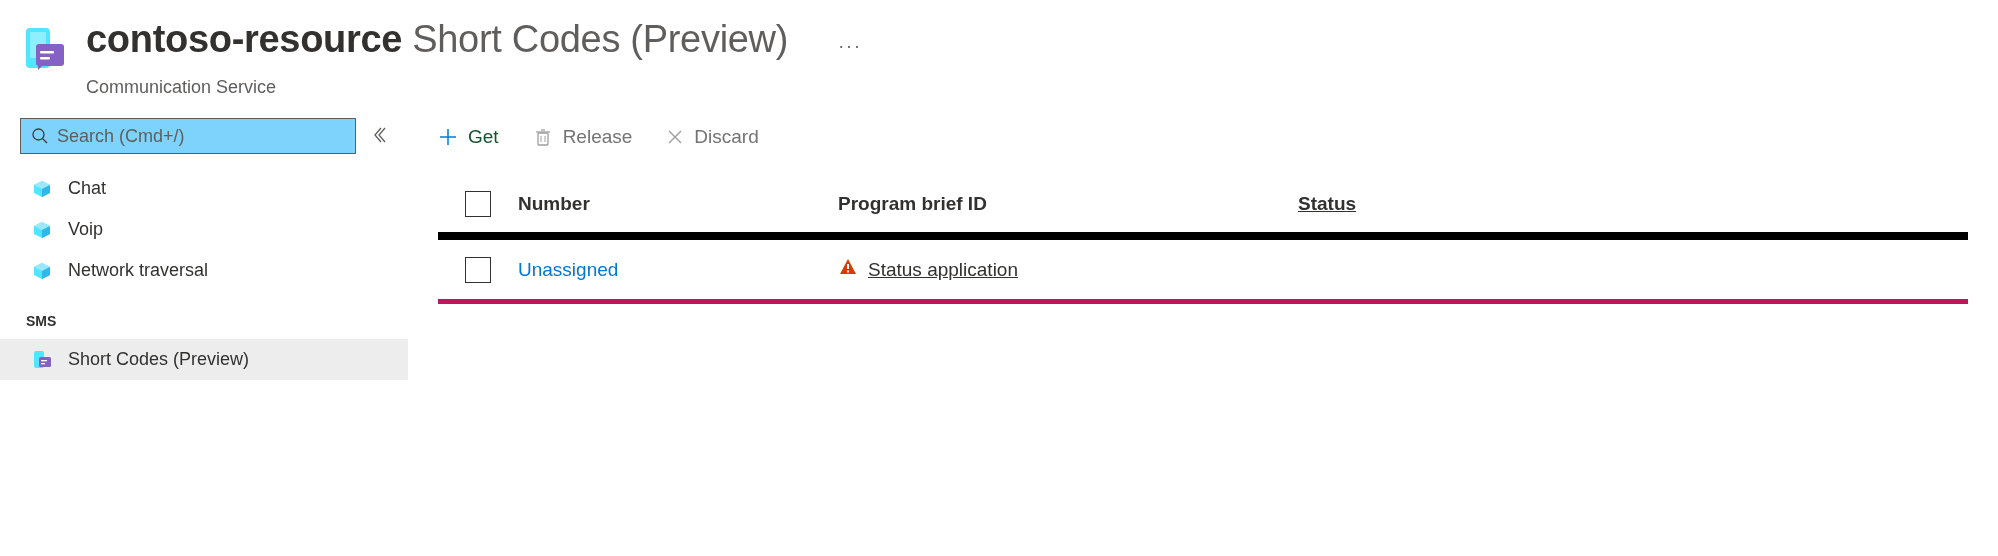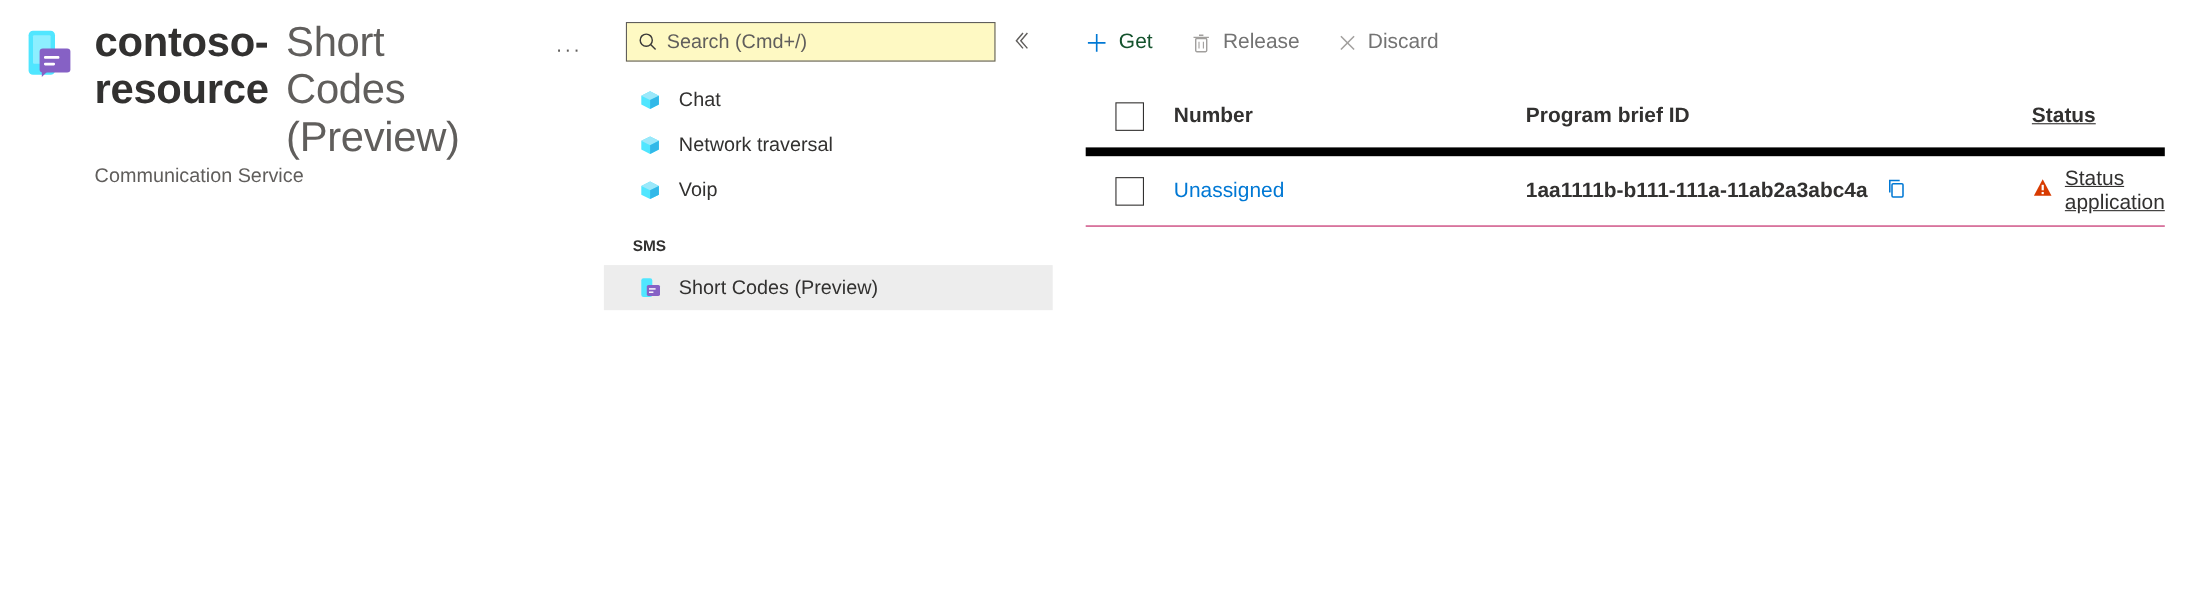--- a/index.html
+++ b/index.html
@@ -5,21 +5,21 @@
     * { margin: 0; padding: 0; box-sizing: border-box; }
     body {
       font-family: "Segoe UI", -apple-system, BlinkMacSystemFont, sans-serif;
       font-size: 14px;
       color: #323130;
       background: #ffffff;
       width: 1998px;
       height: 556px;
       overflow: hidden;
     }
-    .page-container { display: flex; flex-direction: row; }
+    .page-container { display: flex; flex-direction: column; }
     .header-row {
       display: flex;
       align-items: flex-start;
       padding: 18px 20px 0 20px;
       gap: 18px;
     }
     .resource-icon-wrap { flex-shrink: 0; padding-top: 8px; }
     .title-block { display: flex; flex-direction: column; }
     .title-line { display: flex; align-items: baseline; gap: 10px; }
     .title-main {
@@ -37,21 +37,21 @@
     .more-dots {
       font-size: 18px;
       color: #605e5c;
       padding-left: 40px;
       letter-spacing: 2px;
       cursor: pointer;
     }
     .subtitle {
       font-size: 18px;
       color: #605e5c;
-      margin-top: 2px;
+      margin-top: 16px;
     }
     .body-row { display: flex; flex: 1; }
     .sidebar {
       width: 408px;
       flex-shrink: 0;
       padding-top: 20px;
     }
     .search-row {
       display: flex;
       align-items: center;
@@ -59,21 +59,21 @@
       gap: 14px;
     }
     .search-box {
       flex: 1;
       display: flex;
       align-items: center;
       border: 1px solid #605e5c;
       height: 36px;
       padding: 0 10px;
       gap: 8px;
-      background: #fef9c3;
+      background: #7dd3fc;
     }
     .search-input {
       border: none;
       outline: none;
       flex: 1;
       font-size: 18px;
       color: #323130;
       background: transparent;
     }
     .search-input::placeholder { color: #605e5c; }
@@ -112,21 +112,21 @@
       background: none;
       border: none;
       font-family: inherit;
     }
     .toolbar-btn.enabled { color: #14532d; }
     .toolbar-btn.disabled { color: #737373; cursor: default; }
     .table { width: 100%; }
     .table-header-row, .table-data-row {
       display: flex;
       align-items: center;
-      border-bottom: 1px solid #be185d;
+      border-bottom: 5px solid #be185d;
       min-height: 64px;
     }
     .table-header-row { font-weight: 600; font-size: 19px; border-bottom: 8px solid #000000; }
     .table-data-row { font-size: 19px; }
     .col-checkbox { width: 80px; display: flex; justify-content: center; }
     .col-number { width: 320px; }
     .col-program { width: 460px; display: flex; align-items: center; gap: 16px; }
     .col-status { flex: 1; display: flex; align-items: center; gap: 10px; text-decoration: underline; }
     .checkbox {
       width: 26px;
@@ -189,29 +189,29 @@
           <path d="M10 10 L18 6 L18 14 L10 18 Z" fill="#32b8e8"></path>
         </svg>
         <span>Chat</span>
       </div>
       <div class="nav-item">
         <svg class="cube-icon" viewBox="0 0 20 20">
           <path d="M10 2 L18 6 L18 14 L10 18 L2 14 L2 6 Z" fill="#50e6ff"></path>
           <path d="M10 2 L18 6 L10 10 L2 6 Z" fill="#9be8fa"></path>
           <path d="M10 10 L18 6 L18 14 L10 18 Z" fill="#32b8e8"></path>
         </svg>
-        <span>Network traversal</span>
+        <span>Voip</span>
       </div>
       <div class="nav-item">
         <svg class="cube-icon" viewBox="0 0 20 20">
           <path d="M10 2 L18 6 L18 14 L10 18 L2 14 L2 6 Z" fill="#50e6ff"></path>
           <path d="M10 2 L18 6 L10 10 L2 6 Z" fill="#9be8fa"></path>
           <path d="M10 10 L18 6 L18 14 L10 18 Z" fill="#32b8e8"></path>
         </svg>
-        <span>Voip</span>
+        <span>Network traversal</span>
       </div>
 
       <div class="nav-section-header">SMS</div>
 
       <div class="nav-item selected">
         <svg class="shortcodes-mini-icon" viewBox="0 0 20 20">
           <rect x="2" y="1" width="10" height="17" rx="2" fill="#50e6ff"></rect>
           <rect x="7" y="7" width="12" height="10" rx="1.5" fill="#8661c5"></rect>
           <rect x="9" y="10" width="6" height="1.3" fill="#ffffff"></rect>
           <rect x="9" y="13" width="4" height="1.3" fill="#ffffff"></rect>
@@ -258,29 +258,20 @@
           <div class="col-status">Status</div>
         </div>
 
         <div class="table-data-row">
           <div class="col-checkbox">
             <div class="checkbox"></div>
           </div>
           <div class="col-number">
             <span class="link-text">Unassigned</span>
           </div>
-          <div class="col-program">
-            <span class="program-id-text">1aa1111b-b111-111a-11ab2a3abc4a</span>
-            <span class="copy-icon">
-              <svg width="20" height="20" viewBox="0 0 20 20">
-                <rect x="6" y="6" width="10" height="12" rx="1" fill="none" stroke="#0078d4" stroke-width="1.4"></rect>
-                <path d="M 4 14 L 4 3 L 13 3" fill="none" stroke="#0078d4" stroke-width="1.4"></path>
-              </svg>
-            </span>
-          </div>
           <div class="col-status">
             <span class="warn-icon">
               <svg width="20" height="20" viewBox="0 0 20 20">
                 <path d="M10 2 L18 17 L2 17 Z" fill="#d83b01"></path>
                 <rect x="9" y="7" width="2" height="5" fill="#fff"></rect>
                 <rect x="9" y="13.5" width="2" height="2" fill="#fff"></rect>
               </svg>
             </span>
             <span>Status application</span>
           </div>

